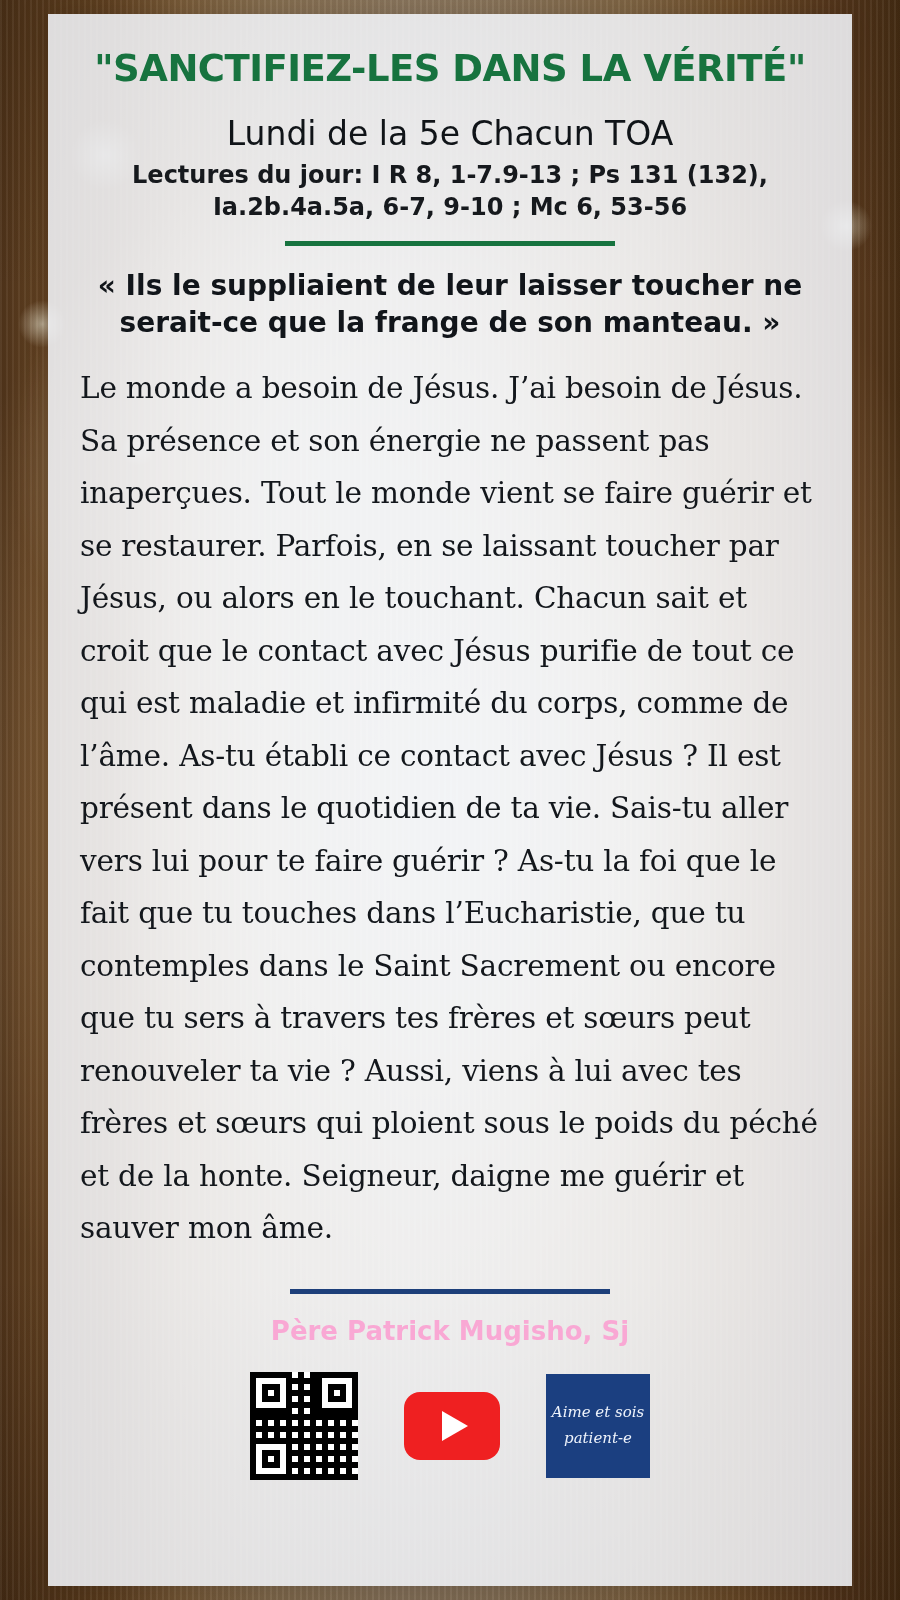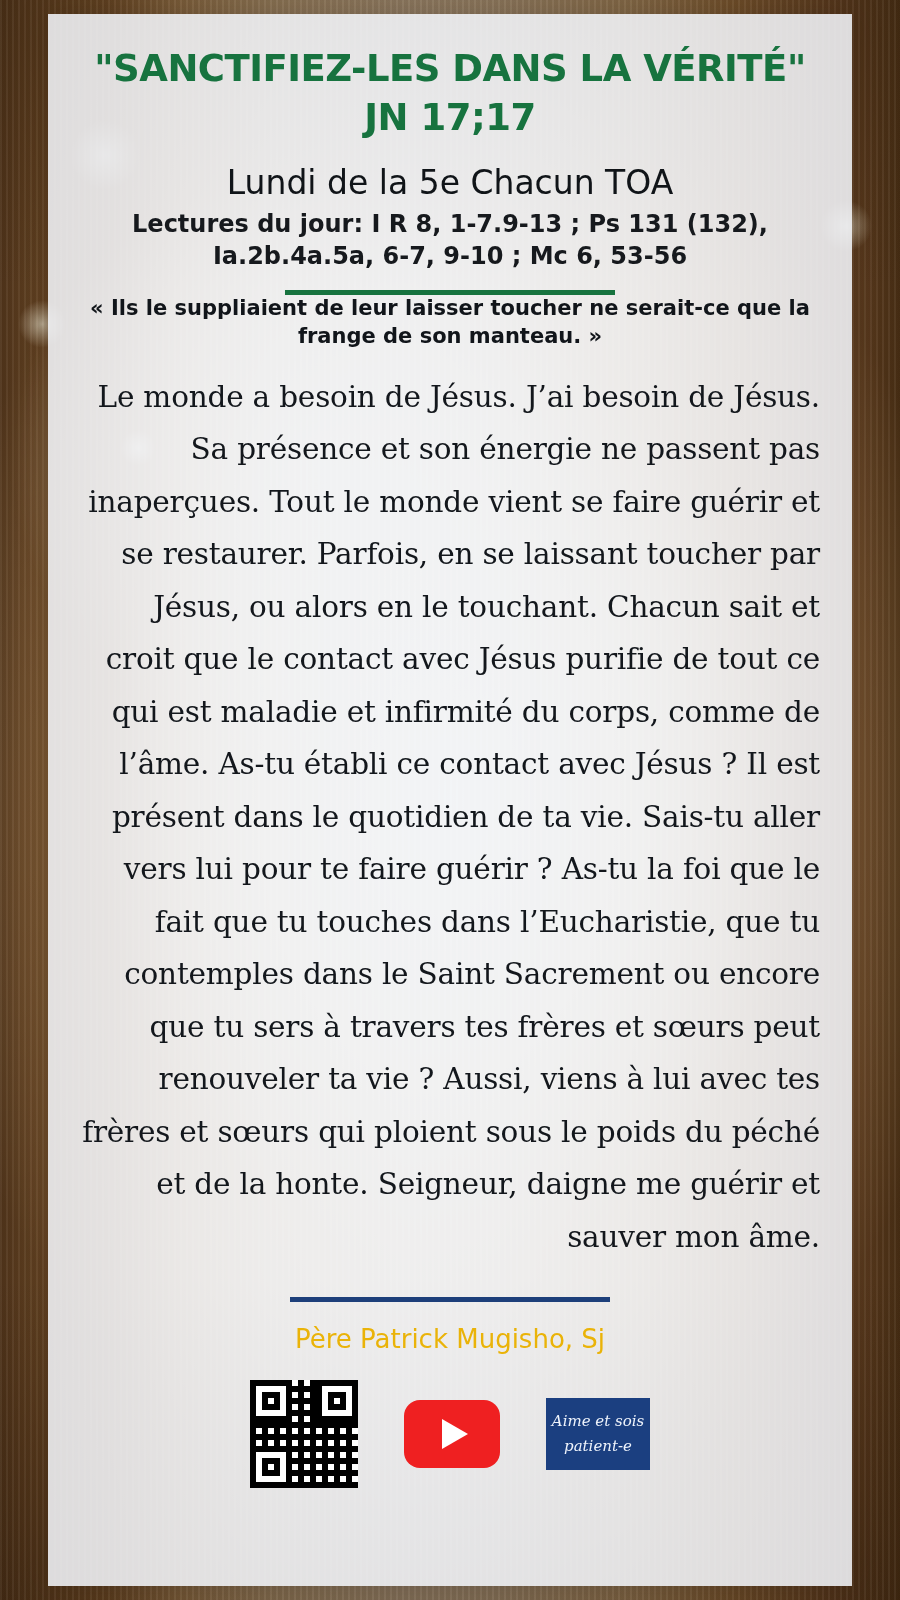--- a/index.html
+++ b/index.html
@@ -95,49 +95,50 @@
   .rule-green {
     width: 330px;
     height: 5px;
     background: #17733f;
     margin: 18px auto 0 auto;
   }
 
   .verse {
     text-align: center;
     color: #11151a;
-    font-size: 21px;
+    font-size: 28px;
     font-weight: bold;
     line-height: 1.32;
+    margin-top: 22px;
     padding: 0 4px;
   }
 
   .body-text {
     font-family: "DejaVu Serif", serif;
-    text-align: right;
+    text-align: left;
     color: #13171c;
     font-size: 29.5px;
     line-height: 1.78;
     margin-top: 20px;
     padding: 0 6px;
     letter-spacing: -0.2px;
   }
 
   .rule-blue {
     width: 320px;
     height: 5px;
     background: #1d3f7a;
     margin: 34px auto 0 auto;
   }
 
   .author {
     text-align: center;
-    color: #eab308;
+    color: #f9a8d4;
     font-size: 26px;
-    font-weight: normal;
+    font-weight: bold;
     margin-top: 22px;
   }
 
   .footer-row {
     display: flex;
     align-items: center;
     justify-content: center;
     gap: 46px;
     margin-top: 26px;
   }
@@ -186,21 +187,21 @@
   .yt .tri {
     width: 0; height: 0;
     border-left: 26px solid #ffffff;
     border-top: 15px solid transparent;
     border-bottom: 15px solid transparent;
     margin-left: 6px;
   }
 
   .badge {
     width: 104px;
-    height: 72px;
+    height: 104px;
     background: #1b3f80;
     display: flex;
     flex-direction: column;
     align-items: center;
     justify-content: center;
     color: #eef3fb;
     font-family: "DejaVu Serif", serif;
     font-style: italic;
     font-size: 15px;
     line-height: 1.7;
@@ -215,21 +216,20 @@
   <div class="bokeh" style="left:70px;top:120px;width:70px;height:70px;"></div>
   <div class="bokeh" style="left:18px;top:300px;width:48px;height:48px;"></div>
   <div class="bokeh" style="left:120px;top:430px;width:36px;height:36px;"></div>
   <div class="bokeh" style="left:820px;top:200px;width:52px;height:52px;"></div>
 </div>
 
 <div class="card">
 
   <h1 class="title">
     <span>"SANCTIFIEZ-LES DANS LA VÉRITÉ"</span>
-    <span class="ref">JN 17;17</span>
   </h1>
 
   <div class="subtitle">
     <span class="line2">Lundi de la 5e Chacun TOA</span>
   </div>
 
   <div class="readings">Lectures du jour: I R 8, 1-7.9-13 ; Ps 131 (132), Ia.2b.4a.5a, 6-7, 9-10 ; Mc 6, 53-56</div>
 
   <div class="rule-green"></div>
 

